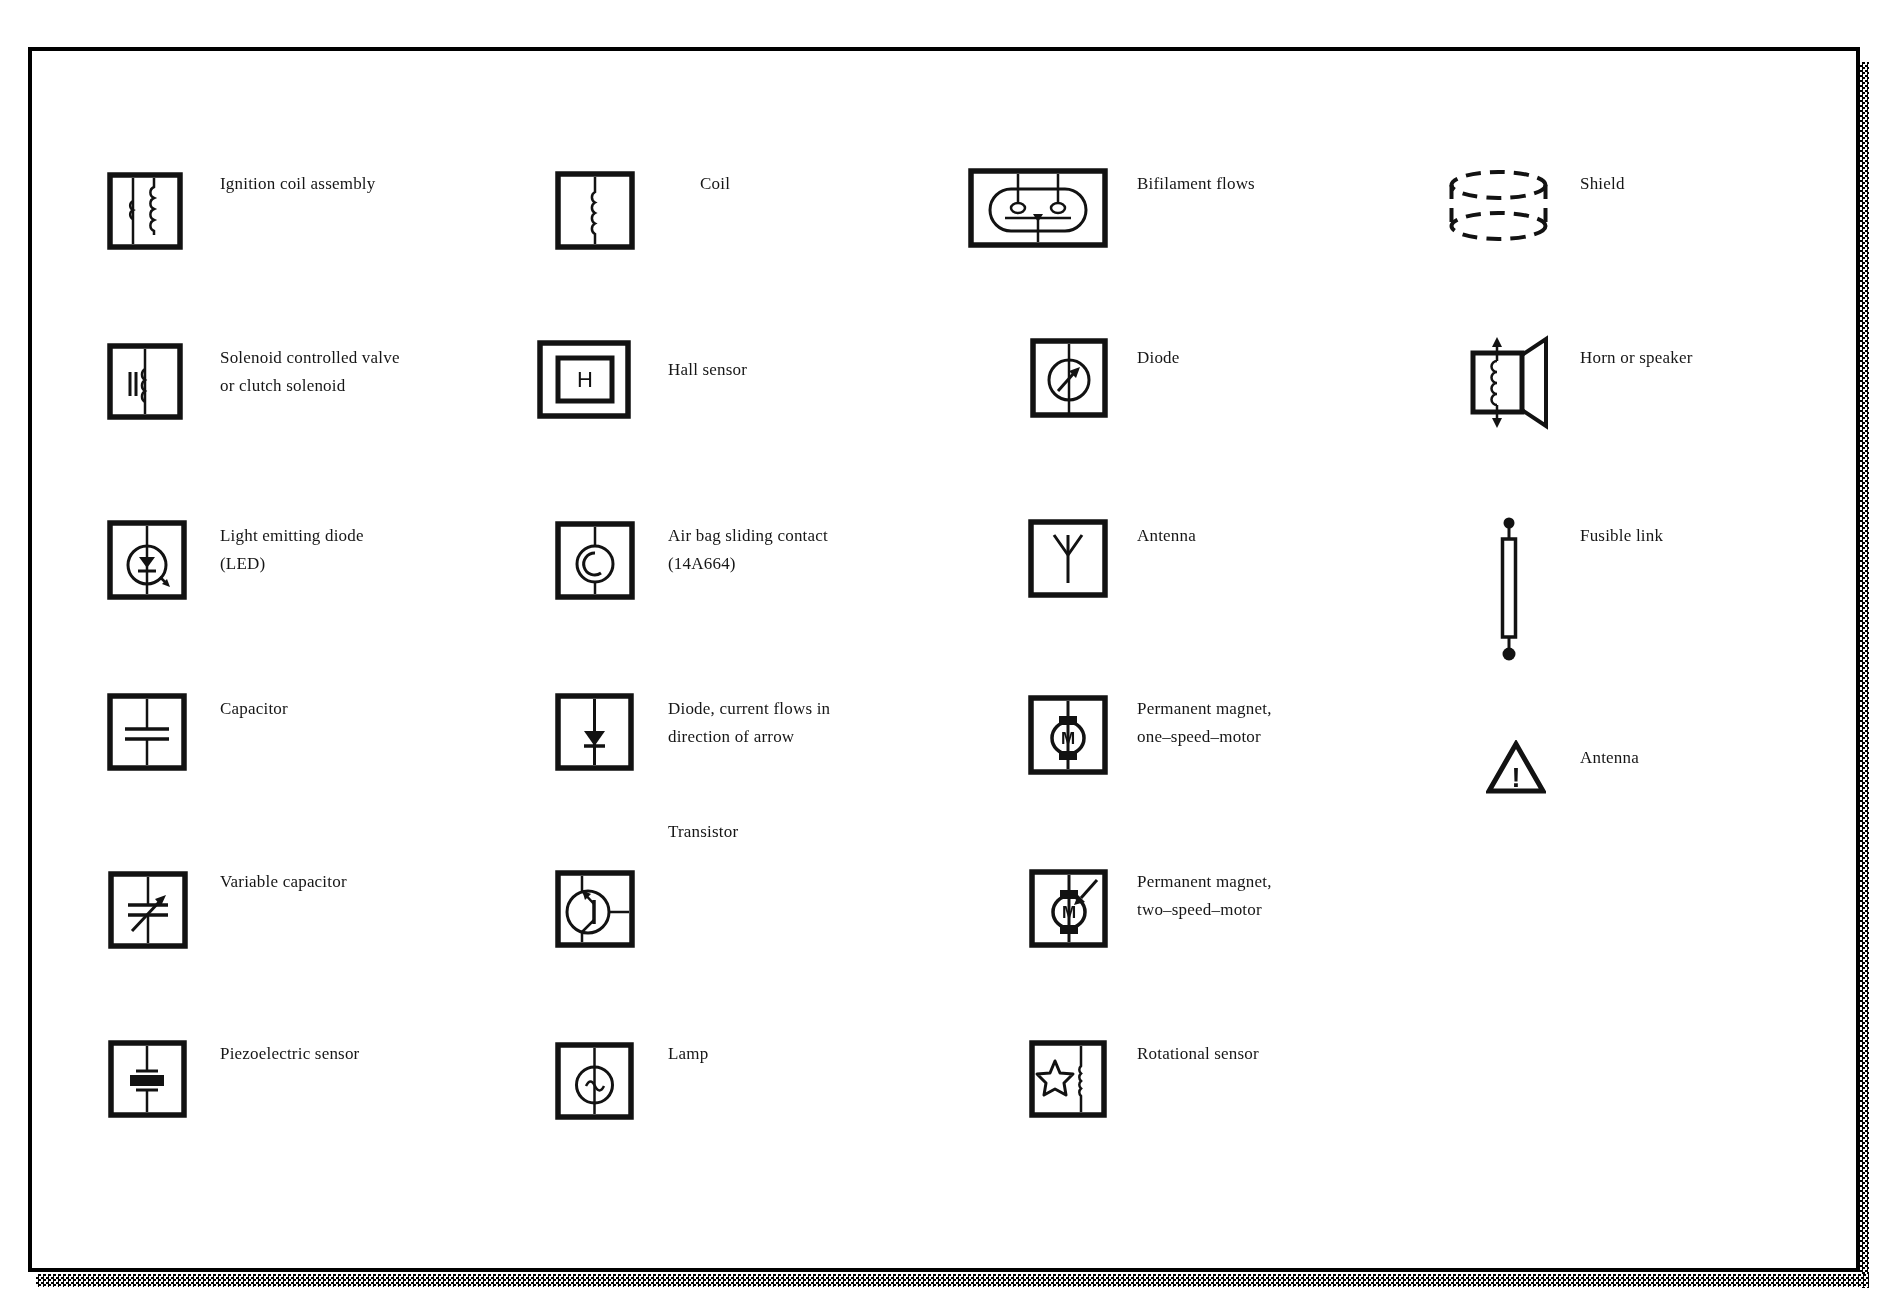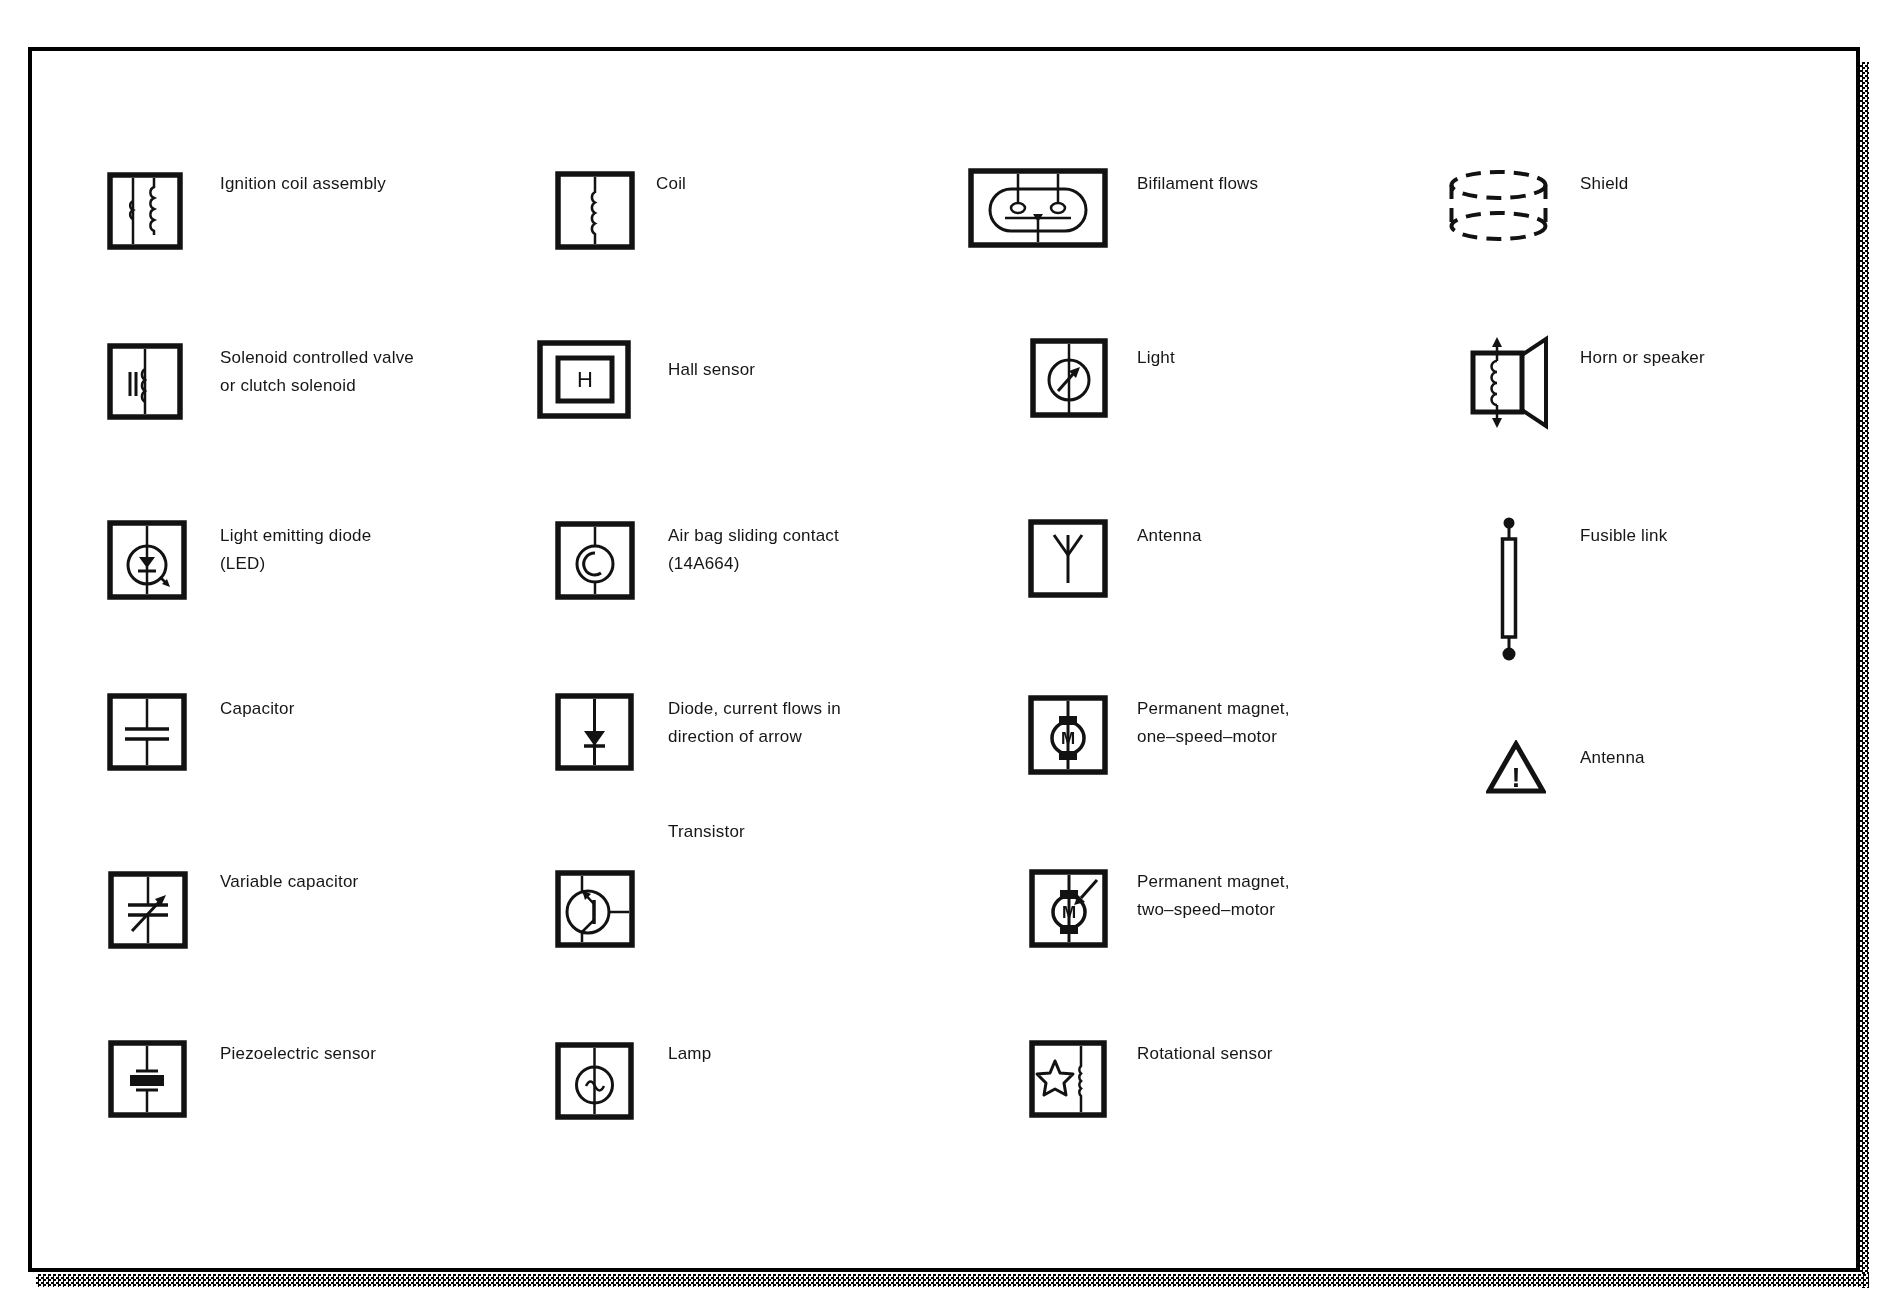--- a/index.html
+++ b/index.html
@@ -14,21 +14,21 @@
   .shadow{
     position:absolute;
     background:repeating-conic-gradient(#000 0% 25%, #fdfdfd 0% 50%);
     background-size:5px 5px;
   }
   .shadow-right{left:1860px;top:62px;width:9px;height:1226px;}
   .shadow-bottom{left:36px;top:1274px;width:1833px;height:13px;}
   .sym{position:absolute;line-height:0;}
   .lbl{
     position:absolute;font-size:17px;line-height:28px;letter-spacing:0.2px;
-    white-space:pre-line;color:#161616;
+    white-space:pre-line;color:#161616;font-family:Liberation Serif, serif;
   }
   svg{display:block;}
   .ink{stroke:#121212;fill:none;}
   .fill{fill:#121212;stroke:none;}
   .svgtext{font-family:"Liberation Sans", sans-serif;fill:#121212;}
 </style>
 </head>
 <body>
 
 <div>
@@ -104,21 +104,21 @@
     </svg>
   </div>
   <div class="lbl" style="left:220px;top:1040px">Piezoelectric sensor</div>
 
   <div class="sym" style="left:555px;top:171px">
     <svg width="80" height="79" viewBox="0 0 80 79">
       <rect class="ink" x="3" y="3" width="74" height="73" stroke-width="5.5"></rect>
       <path class="ink" d="M40 6 V21 a6 6 0 0 0 0 10.5 a6 6 0 0 0 0 10.5 a6 6 0 0 0 0 10.5 a6 6 0 0 0 0 10.5 V73" stroke-width="2.5"></path>
     </svg>
   </div>
-  <div class="lbl" style="left:656px;top:170px">Coil</div>
+  <div class="lbl" style="left:700px;top:170px">Coil</div>
 
   <div class="sym" style="left:537px;top:340px">
     <svg width="94" height="79" viewBox="0 0 94 79">
       <rect class="ink" x="3" y="3" width="88" height="73" stroke-width="5.5"></rect>
       <rect class="ink" x="21" y="18" width="54" height="43" stroke-width="5"></rect>
       <text class="svgtext" x="48" y="47" font-size="22" text-anchor="middle">H</text>
     </svg>
   </div>
   <div class="lbl" style="left:668px;top:356px">Hall sensor</div>
 
@@ -183,21 +183,21 @@
 
   <div class="sym" style="left:1030px;top:338px">
     <svg width="78" height="80" viewBox="0 0 78 80">
       <rect class="ink" x="3" y="3" width="72" height="74" stroke-width="5.5"></rect>
       <path class="ink" d="M39 6 V75" stroke-width="2.5"></path>
       <circle class="ink" cx="39" cy="42" r="20" stroke-width="3" fill="#ffffff"></circle>
       <path class="ink" d="M28 53 L44 35" stroke-width="3"></path>
       <polygon class="fill" points="50,29 46,40 39,33"></polygon>
     </svg>
   </div>
-  <div class="lbl" style="left:1137px;top:344px">Light</div>
+  <div class="lbl" style="left:1137px;top:344px">Diode</div>
 
   <div class="sym" style="left:1028px;top:519px">
     <svg width="80" height="79" viewBox="0 0 80 79">
       <rect class="ink" x="3" y="3" width="74" height="73" stroke-width="5.5"></rect>
       <path class="ink" d="M40 64 V16" stroke-width="3"></path>
       <path class="ink" d="M40 36 L26 16 M40 36 L54 16" stroke-width="3"></path>
     </svg>
   </div>
   <div class="lbl" style="left:1137px;top:522px">Antenna</div>
 

